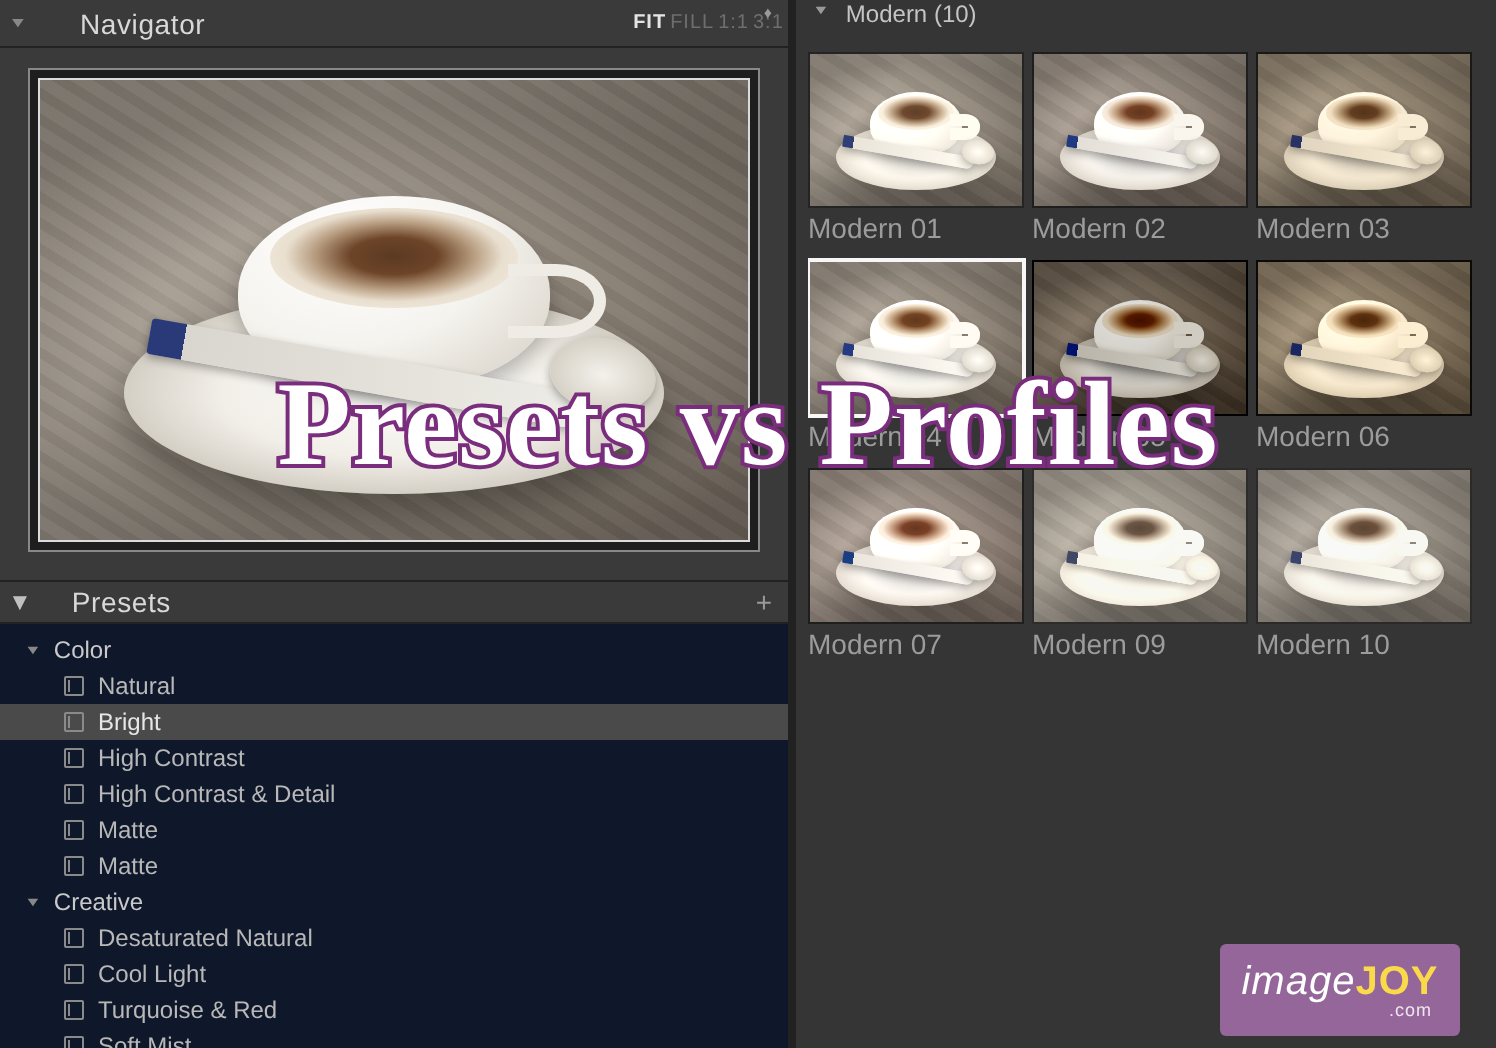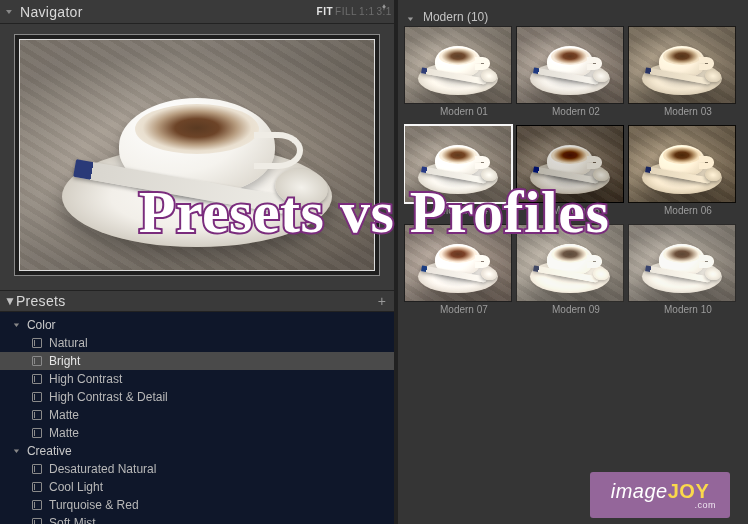--- a/index.html
+++ b/index.html
@@ -5,21 +5,21 @@
     * { margin: 0; padding: 0; box-sizing: border-box; font-family: "Segoe UI", Arial, sans-serif; }
     html, body { width: 748px; height: 524px; overflow: hidden; }
     body { display: flex; background: #313131; color: #c0c0c0; font-size: 12px; position: relative; }
 
     
     .left-col { width: 398px; display: flex; flex-direction: column; background: #313131; border-right: 4px solid #212121; }
 
     
     .panel-header { height: 24px; display: flex; align-items: center; padding: 0 8px 0 4px; background: #3a3a3a; border-bottom: 1px solid #222; }
     .panel-header .tri { width: 10px; font-size: 10px; color: #888; margin-right: 6px; transform: scaleY(0.7); }
-    .panel-title { flex: 1; color: #d8d8d8; font-size: 14px; letter-spacing: 0.3px; }
+    .panel-title { flex: 1; color: #d8d8d8; font-size: 14px; letter-spacing: 0.3px; margin-left: 20px; }
     .zoom-options { display: flex; gap: 2px; font-size: 10px; letter-spacing: 0.5px; }
     .zoom-opt { color: #6e6e6e; cursor: pointer; }
     .zoom-opt.active { color: #e4e4e4; font-weight: 600; }
     .zoom-more { font-size: 8px; color: #999; margin-left: -10px; align-self: flex-start; padding-top: 2px; }
 
     
     .nav-body { padding: 10px 14px 14px 14px; background: #3a3a3a; }
     .nav-preview { width: 100%; height: 242px; background: #1e1e1e; border: 1px solid #888; padding: 4px; }
     .nav-img { width: 100%; height: 100%; border: 1px solid #dcdcdc; position: relative; overflow: hidden; }
 
@@ -59,46 +59,46 @@
     .presets-body { flex: 1; overflow: hidden; padding: 4px 0; background: #0f172a; }
     .group { padding: 2px 0 2px 12px; color: #c9c9c9; display: flex; align-items: center; gap: 6px; font-size: 12px; }
     .group .gtri { font-size: 9px; color: #888; transform: scaleY(0.7); }
     .preset-item { display: flex; align-items: center; gap: 7px; padding: 2px 0 2px 32px; color: #b8b8b8; height: 18px; cursor: pointer; }
     .preset-item.selected { background: #4a4a4a; color: #e6e6e6; }
     .preset-ic { width: 10px; height: 10px; border: 1px solid #8a8a8a; border-radius: 1px; flex: 0 0 auto; position: relative; }
     .preset-ic::after { content: ""; position: absolute; left: 1px; right: 1px; top: 1px; bottom: 1px; border-left: 1px solid #8a8a8a; }
 
     
     .right-col { flex: 1; display: flex; flex-direction: column; background: #353535; padding-left: 6px; }
-    .prof-header { height: 24px; display: flex; align-items: flex-end; gap: 8px; padding-left: 2px; color: #c4c4c4; }
+    .prof-header { height: 24px; display: flex; align-items: flex-start; gap: 8px; padding-left: 2px; color: #c4c4c4; }
     .prof-header .tri { font-size: 9px; color: #999; transform: scaleY(0.7); }
     .prof-grid { flex: 1; display: flex; flex-wrap: wrap; gap: 2px 4px; align-content: flex-start; padding-top: 2px; overflow: hidden; }
     .thumb { width: 108px; }
     .thumb-img { width: 108px; height: 78px; position: relative; overflow: hidden; border: 1px solid #222; }
     .thumb.selected .thumb-img { border: 1px solid #e8e8e8; box-shadow: 0 0 0 1px #e8e8e8; }
-    .thumb-label { font-size: 10px; color: #9c9c9c; padding: 2px 0 6px 0; margin-left: 36px; }
+    .thumb-label { font-size: 14px; color: #9c9c9c; padding: 2px 0 6px 0; }
 
     
     .f1 { filter: brightness(1.05) sepia(0.08) saturate(0.95); }
     .f2 { filter: brightness(1.02) hue-rotate(-4deg) saturate(1.1) contrast(1.05); }
     .f3 { filter: brightness(0.92) sepia(0.25) saturate(1.15) contrast(1.08); }
     .f4 { filter: brightness(1.04) saturate(1.1) contrast(1.05); }
     .f5 { filter: brightness(0.78) saturate(1.4) contrast(1.35); }
     .f6 { filter: brightness(0.88) sepia(0.25) saturate(1.25) contrast(1.22); }
     .f7 { filter: brightness(1.05) hue-rotate(-8deg) saturate(1.12) contrast(1.05); }
     .f8 { filter: brightness(1.1) sepia(0.25) saturate(0.65) contrast(0.95); }
     .f9 { filter: brightness(0.9) sepia(0.15) saturate(1.15) contrast(1.12); }
     .f10{ filter: brightness(1.08) sepia(0.12) saturate(0.75) contrast(0.95); }
 
     
     .overlay-title { position: absolute; left: 0; right: 0; top: 178px; text-align: center; pointer-events: none; }
     .overlay-title span { font-size: 60px; font-weight: 700; color: #ffffff; -webkit-text-stroke: 4px #7a2c7d; letter-spacing: 0.5px; paint-order: stroke fill; font-family: Liberation Serif, serif; }
 
     
-    .watermark { position: absolute; right: 18px; bottom: 6px; width: 140px; height: 46px; background: #94669a; border-radius: 3px; display: flex; align-items: center; justify-content: center; flex-direction: column; color: #fff; pointer-events: none; }
+    .watermark { position: absolute; right: 18px; bottom: 6px; width: 120px; height: 46px; background: #94669a; border-radius: 3px; display: flex; align-items: center; justify-content: center; flex-direction: column; color: #fff; pointer-events: none; }
     .watermark .wm-main { font-size: 20px; font-style: italic; font-weight: 500; letter-spacing: 0.5px; }
     .watermark .wm-main b { font-style: normal; font-weight: 800; color: #fad94b; }
     .watermark .wm-sub { font-size: 9px; color: #f0e6f2; align-self: flex-end; margin-right: 14px; margin-top: -3px; letter-spacing: 0.5px; }
   </style>
 </head>
 <body>
 
 <div class="left-col">
 
   <div class="panel-header">

